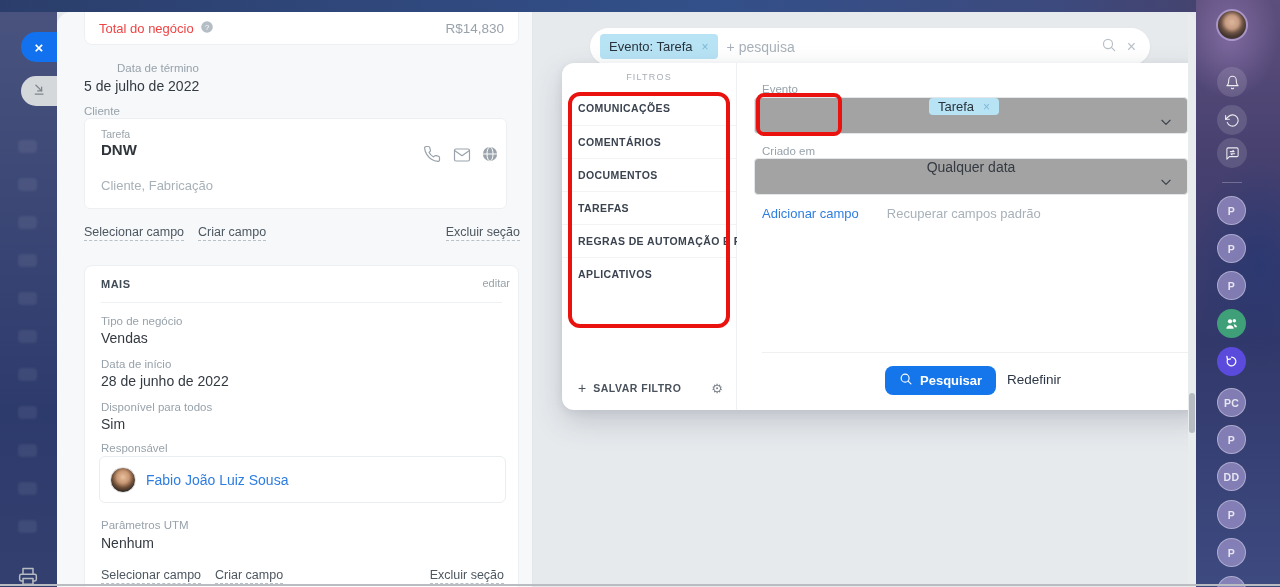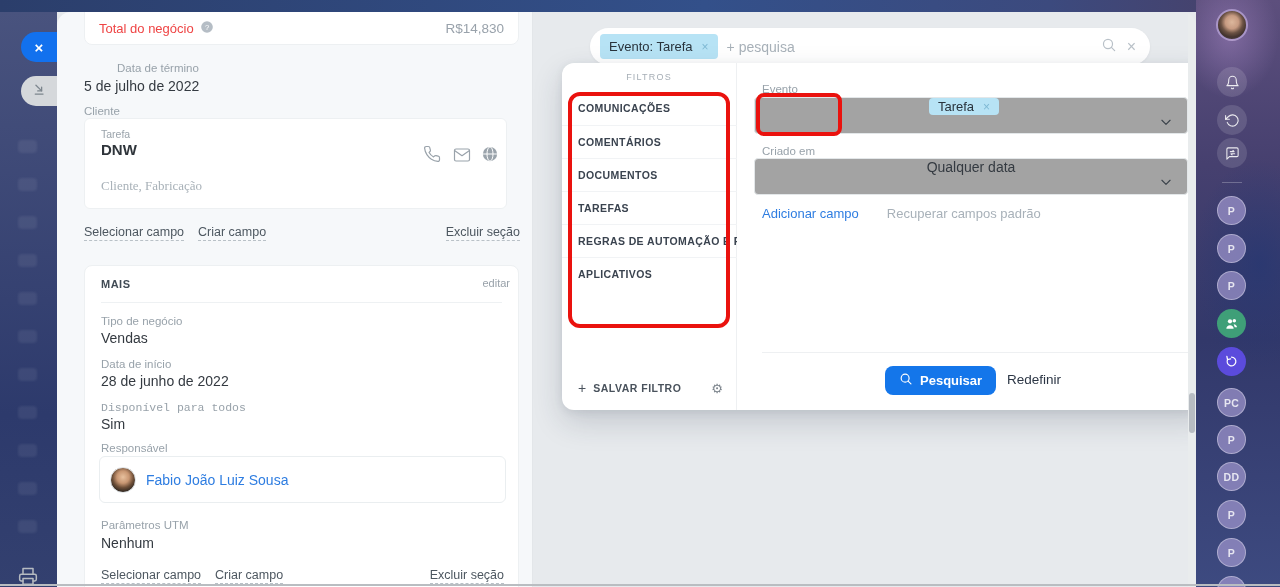--- a/index.html
+++ b/index.html
@@ -194,41 +194,41 @@
         </span>
         <span class="abs" style="left:396px; top:26px;">
           <svg width="18" height="18" viewBox="0 0 24 24">
               <circle cx="12" cy="12" r="9.5" fill="#9aa3ab"></circle>
               <g stroke="#fff" stroke-width="1.3" fill="none">
                 <ellipse cx="12" cy="12" rx="4" ry="9.5"></ellipse>
                 <line x1="2.5" y1="12" x2="21.5" y2="12"></line>
               </g>
             </svg>
         </span>
-        <div class="abs" style="left:16px; top:59px; font-size:13px; color:#a8b1b8;font-family:Liberation Serif, serif;">Cliente, Fabricação</div>
+        <div class="abs" style="left:16px; top:59px; font-size:13px; color:#a8b1b8;">Cliente, Fabricação</div>
       </div>
 
       <div class="linkrow" style="left:27px; top:213px; width:436px;">
         <span class="dashlink">Selecionar campo</span>
         <span class="dashlink" style="margin-left:14px;">Criar campo</span>
         <span class="dashlink" style="margin-left:auto;">Excluir seção</span>
       </div>
 
       <div class="card" style="left:27px; top:253px; width:435px; height:330px; border-radius:8px;">
         <div class="abs" style="left:16px; top:12px; font-size:11px; font-weight:bold; letter-spacing:.5px; color:#414b55;">MAIS</div>
         <div class="abs" style="right:8px; top:11px; font-size:11px; color:#98a1a9;">editar</div>
         <div class="abs" style="left:16px; right:16px; top:36px; height:1px; background:#eef1f3;"></div>
 
         <div class="lbl abs" style="left:16px; top:49px;">Tipo de negócio</div>
         <div class="val abs" style="left:16px; top:64px;">Vendas</div>
 
         <div class="lbl abs" style="left:16px; top:92px;">Data de início</div>
         <div class="val abs" style="left:16px; top:107px;">28 de junho de 2022</div>
 
-        <div class="lbl abs" style="left:16px; top:135px;font-family:Liberation Mono, monospace;">Disponível para todos</div>
+        <div class="lbl abs" style="left:16px; top:135px;">Disponível para todos</div>
         <div class="val abs" style="left:16px; top:150px;">Sim</div>
 
         <div class="lbl abs" style="left:16px; top:176px;">Responsável</div>
         <div class="owner-box">
           <div class="owner-avatar"></div>
           <div class="owner-name">Fabio João Luiz Sousa</div>
         </div>
 
         <div class="lbl abs" style="left:16px; top:253px;">Parâmetros UTM</div>
         <div class="val abs" style="left:16px; top:269px;">Nenhum</div>

